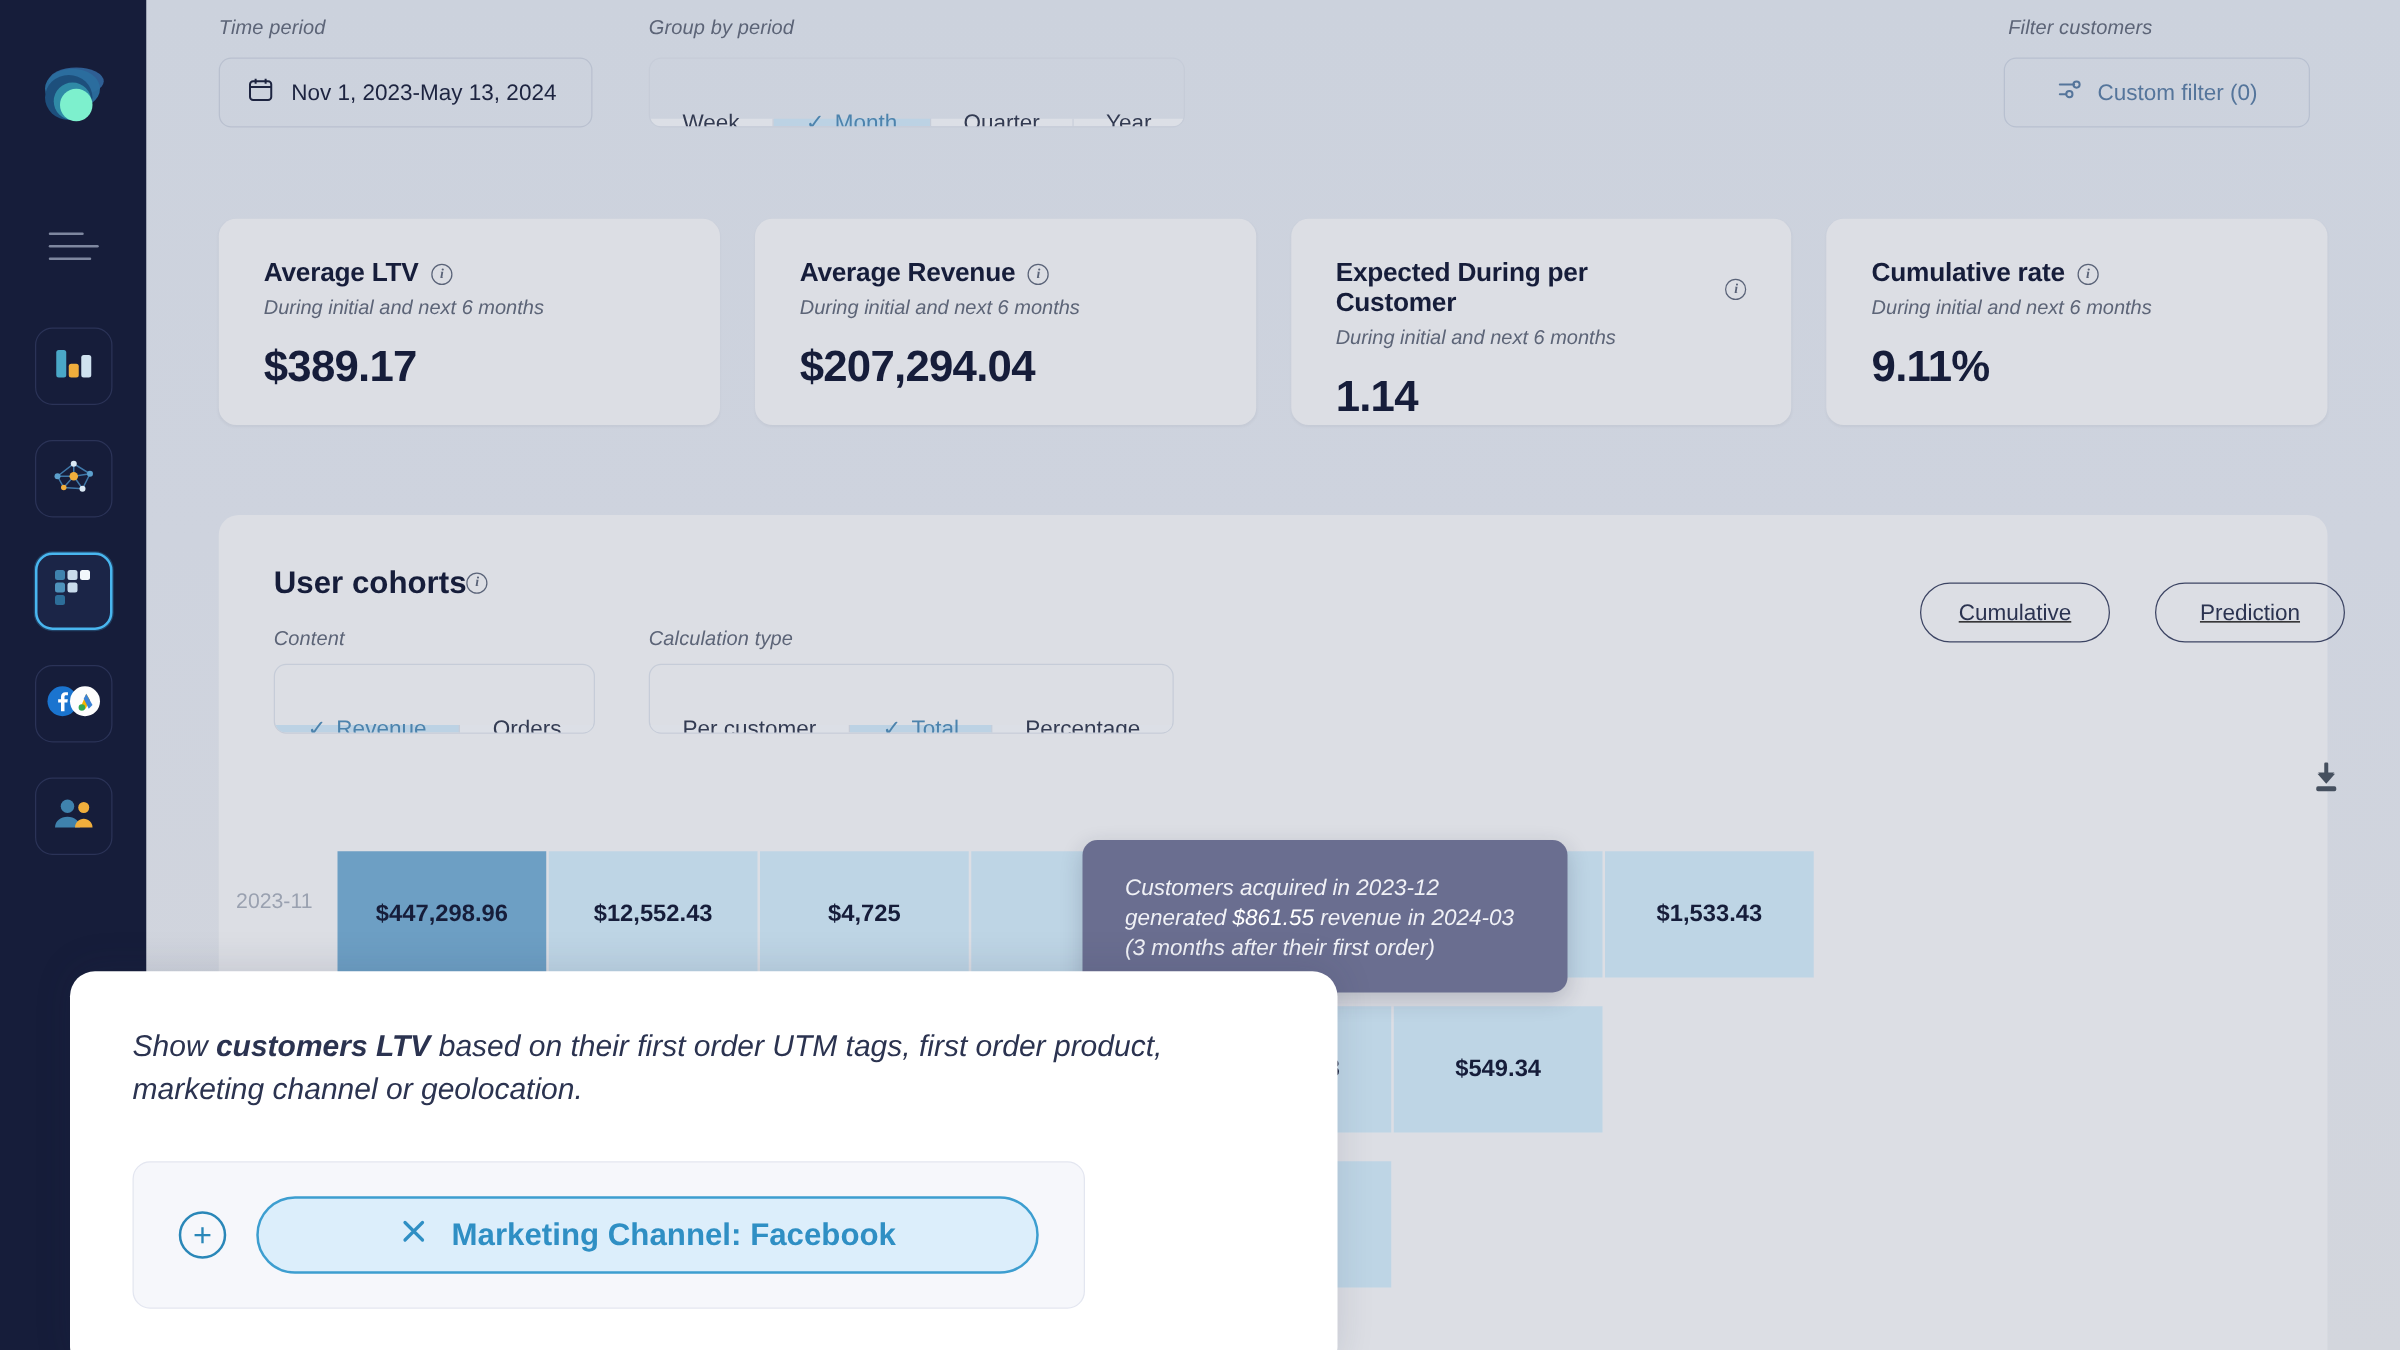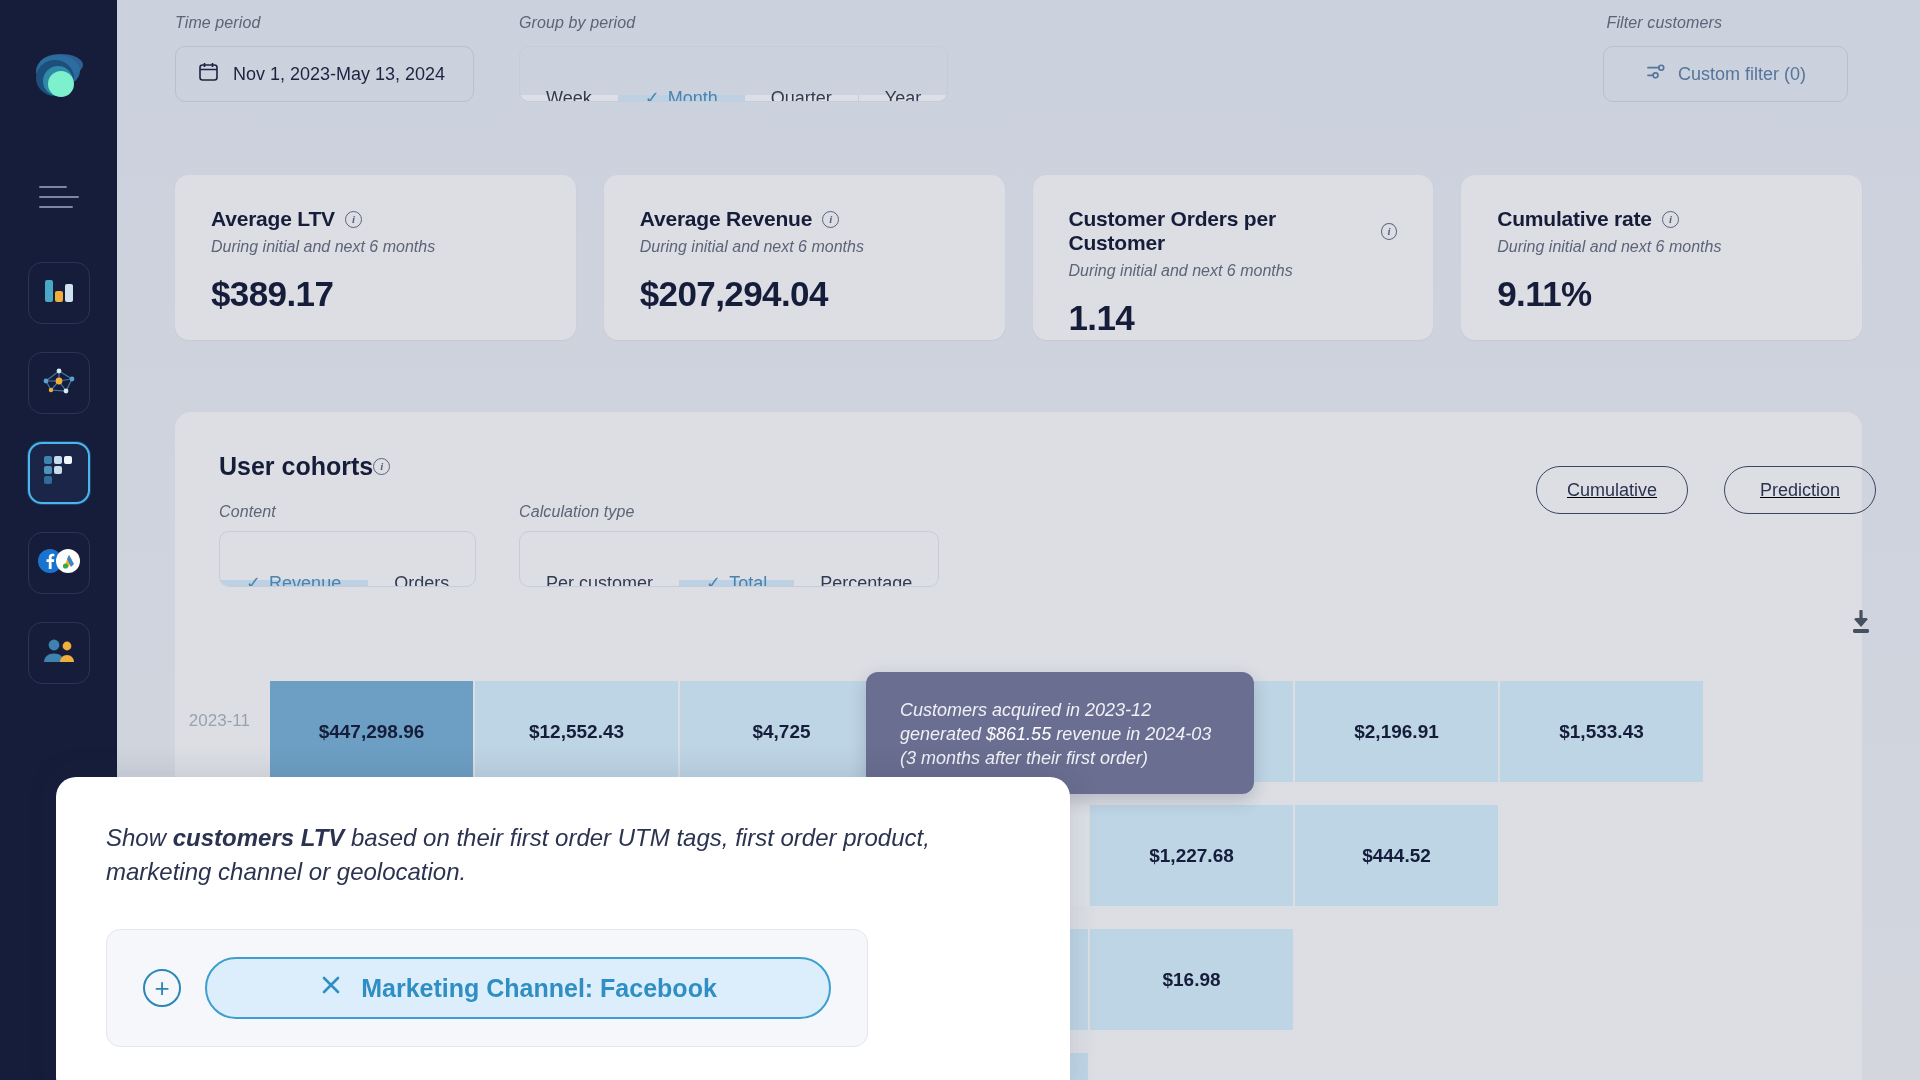--- a/index.html
+++ b/index.html
@@ -137,21 +137,21 @@
   .dlicon { position:absolute; right: 44px; top: 608px; }
 
   
   .heat { position:absolute; left: 180px; top: 660px; }
   .hrow { display:flex; align-items:stretch; height: 122px; margin-bottom: 2px; }
   .hlabel {
     width: 90px; display:flex; align-items:center; justify-content:flex-end;
     padding-right: 20px; font-size: 17px; color:#9aa1b0;
   }
   .hcell {
-    width: 203px; margin-right: 2px;
+    width: 167px; margin-right: 2px;
     display:flex; align-items:center; justify-content:center;
     font-size: 19px; font-weight: 700; color:#161d3a;margin-top:21px;
   }
   .hcell.empty { background: transparent; }
 
   
   .tooltip {
     position:absolute; left: 866px; top: 672px;
     width: 388px; height: 122px;
     background: #6a6e90; border-radius: 12px;
@@ -341,21 +341,21 @@
       <div class="ttl">
         <span>Average Revenue</span>
         <span class="infoicon">i</span>
       </div>
       <div class="sub">During initial and next 6 months</div>
       <div class="val">$207,294.04</div>
     </div>
 
     <div class="kpi">
       <div class="ttl">
-        <span>Customer Orders per Customer</span>
+        <span>Expected During per Customer</span>
         <span class="infoicon">i</span>
       </div>
       <div class="sub">During initial and next 6 months</div>
       <div class="val">1.14</div>
     </div>
 
     <div class="kpi">
       <div class="ttl">
         <span>Cumulative rate</span>
         <span class="infoicon">i</span>
@@ -437,21 +437,21 @@
       <div class="hcell" style="background:#bed5e5">$1,533.43</div>
     </div>
 
     <div class="hrow">
       <div class="hlabel"></div>
       <div class="hcell empty"></div>
       <div class="hcell empty"></div>
       <div class="hcell empty"></div>
       <div class="hcell" style="background:#dde0e6">55</div>
       <div class="hcell" style="background:#bed5e5">$1,227.68</div>
-      <div class="hcell" style="background:#bed5e5">$444.52</div>
+      <div class="hcell" style="background:#bed5e5">$549.34</div>
     </div>
 
     <div class="hrow">
       <div class="hlabel"></div>
       <div class="hcell empty"></div>
       <div class="hcell empty"></div>
       <div class="hcell empty"></div>
       <div class="hcell" style="background:#bed5e5">.42</div>
       <div class="hcell" style="background:#bed5e5">$16.98</div>
     </div>

